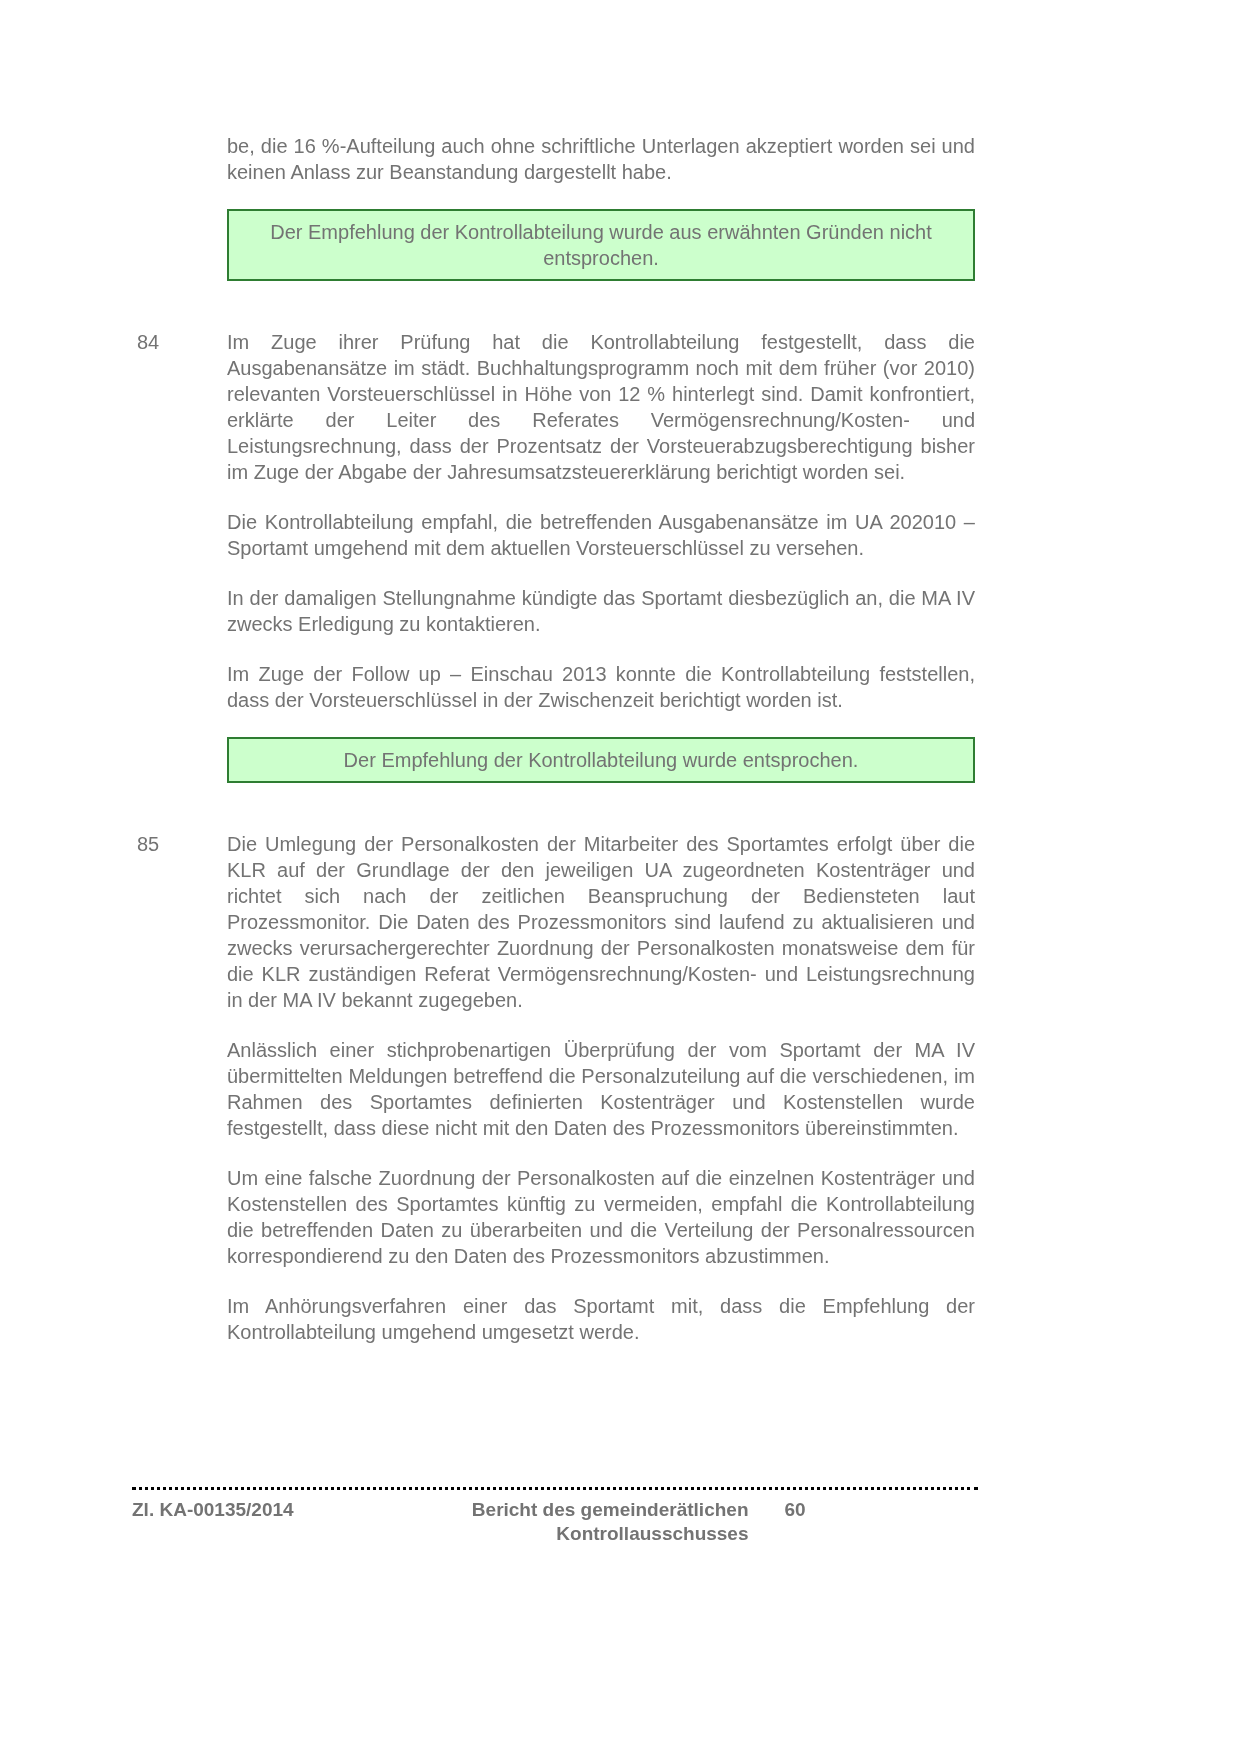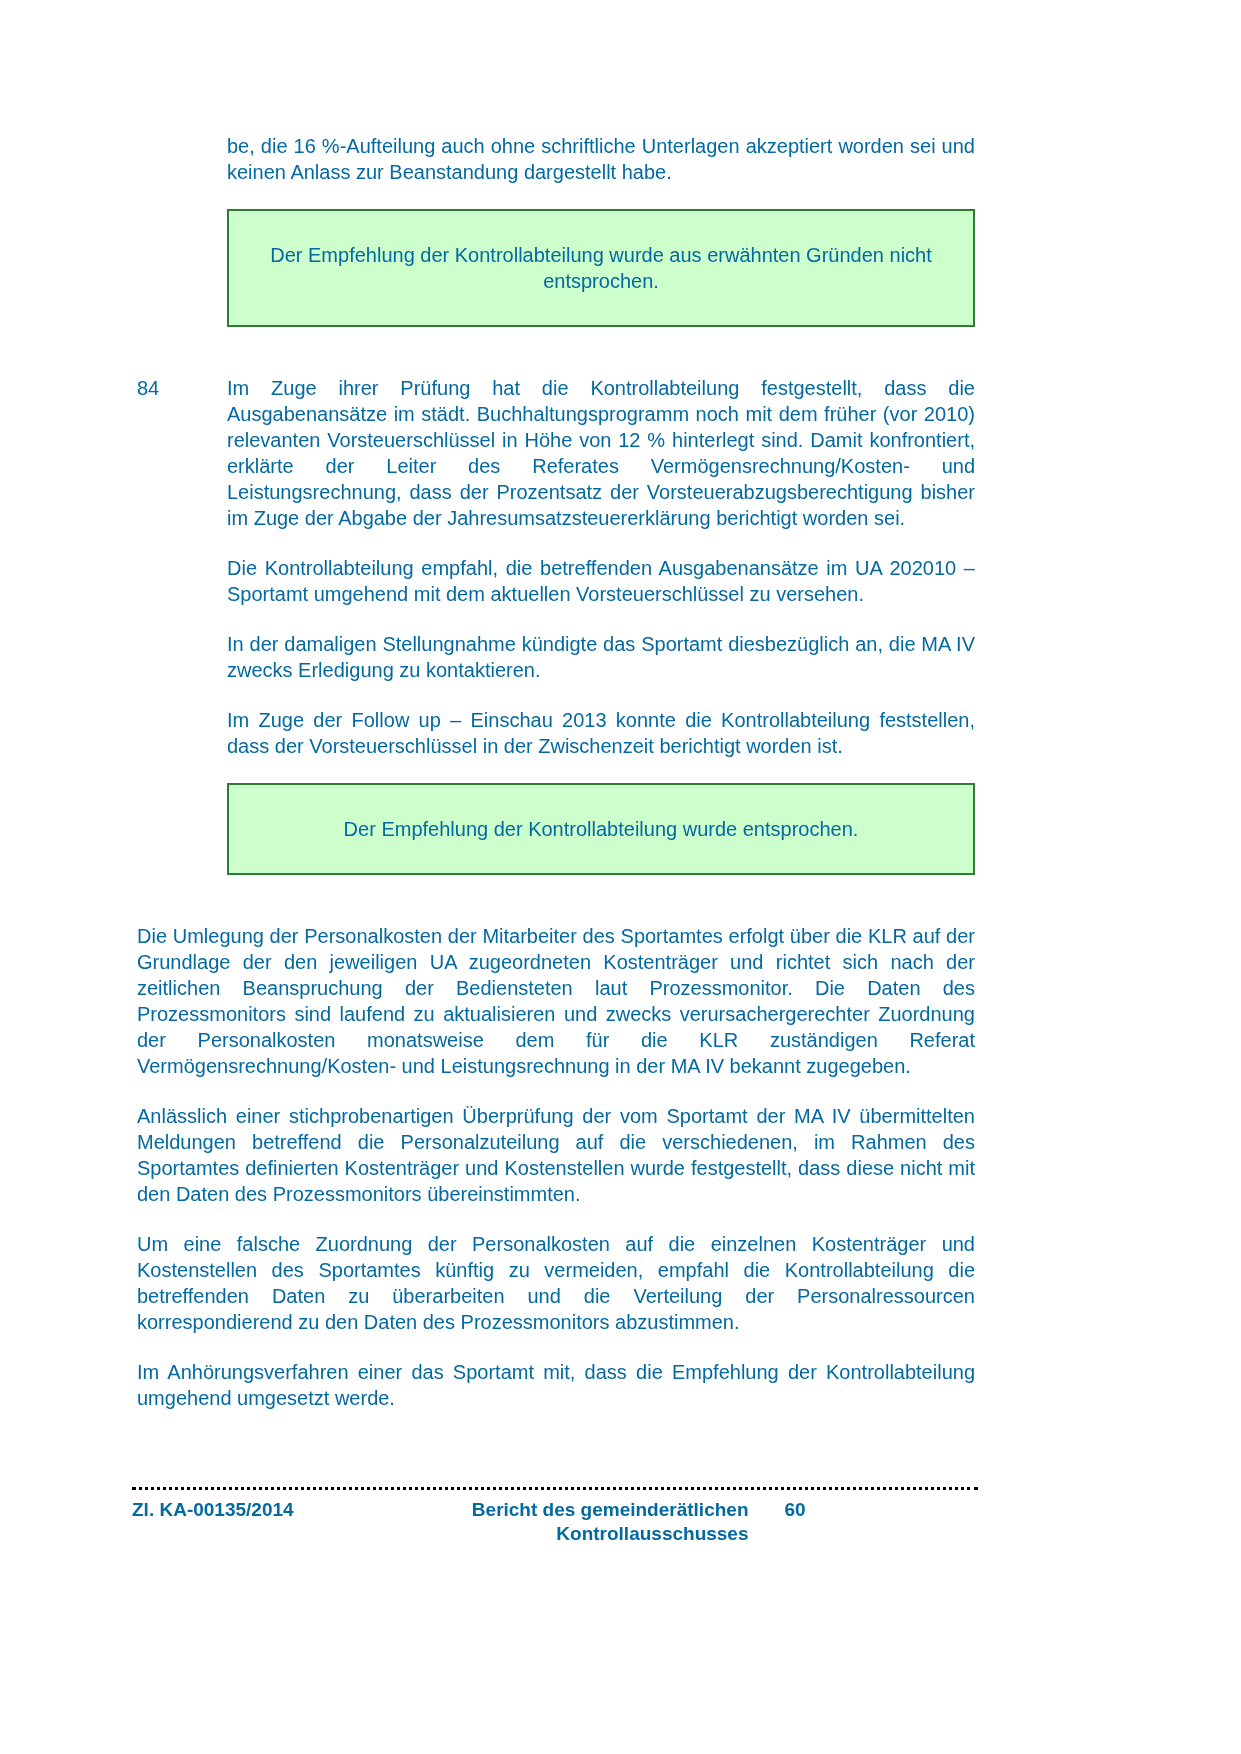--- a/index.html
+++ b/index.html
@@ -4,21 +4,21 @@
 <style>
   * { box-sizing: border-box; }
   html, body { margin: 0; padding: 0; }
   body { background: #ffffff; }
 
   .page {
     position: relative;
     width: 1241px;
     height: 1754px;
     background: #ffffff;
-    color: #0369a1;
+    color: #737373;
     font-family: "Liberation Sans", sans-serif;
     font-size: 20px;
     line-height: 26px;
     overflow: hidden;
   }
 
   .content {
     position: absolute;
     top: 133px;
     left: 137px;
@@ -31,21 +31,21 @@
 
   p.para {
     margin: 0 0 24px 0;
     text-align: justify;
   }
 
   .recommendation-box {
     background: var(--box-bg, #ccffcc);
     border: 2px solid var(--box-border, #2e7d32);
     text-align: center;
-    padding: 31px 28px;
+    padding: 8px 28px;
     margin: 0 0 48px 0;
   }
 
   .footer {
     position: absolute;
     left: 132px;
     top: 1487px;
     width: 846px;
     font-weight: bold;
     font-size: 19px;
@@ -101,20 +101,21 @@
     <div class="row">
       <div class="gutter"></div>
       <div class="text-col">
         <div class="recommendation-box">
           <div class="box-text">Der Empfehlung der Kontrollabteilung wurde entsprochen.</div>
         </div>
       </div>
     </div>
 
     <div class="section">
+      <div class="section-number">85</div>
       <div class="section-body">
         <p class="para">Die Umlegung der Personalkosten der Mitarbeiter des Sportamtes erfolgt über die KLR auf der Grundlage der den jeweiligen UA zugeordneten Kostenträger und richtet sich nach der zeitlichen Beanspruchung der Bediensteten laut Prozessmonitor. Die Daten des Prozessmonitors sind laufend zu aktualisieren und zwecks verursachergerechter Zuordnung der Personalkosten monatsweise dem für die KLR zuständigen Referat Vermögensrechnung/Kosten- und Leistungsrechnung in der MA IV bekannt zugegeben.</p>
         <p class="para">Anlässlich einer stichprobenartigen Überprüfung der vom Sportamt der MA IV übermittelten Meldungen betreffend die Personalzuteilung auf die verschiedenen, im Rahmen des Sportamtes definierten Kostenträger und Kostenstellen wurde festgestellt, dass diese nicht mit den Daten des Prozessmonitors übereinstimmten.</p>
         <p class="para">Um eine falsche Zuordnung der Personalkosten auf die einzelnen Kostenträger und Kostenstellen des Sportamtes künftig zu vermeiden, empfahl die Kontrollabteilung die betreffenden Daten zu überarbeiten und die Verteilung der Personalressourcen korrespondierend zu den Daten des Prozessmonitors abzustimmen.</p>
         <p class="para">Im Anhörungsverfahren einer das Sportamt mit, dass die Empfehlung der Kontrollabteilung umgehend umgesetzt werde.</p>
       </div>
     </div>
 
   </div>
 

